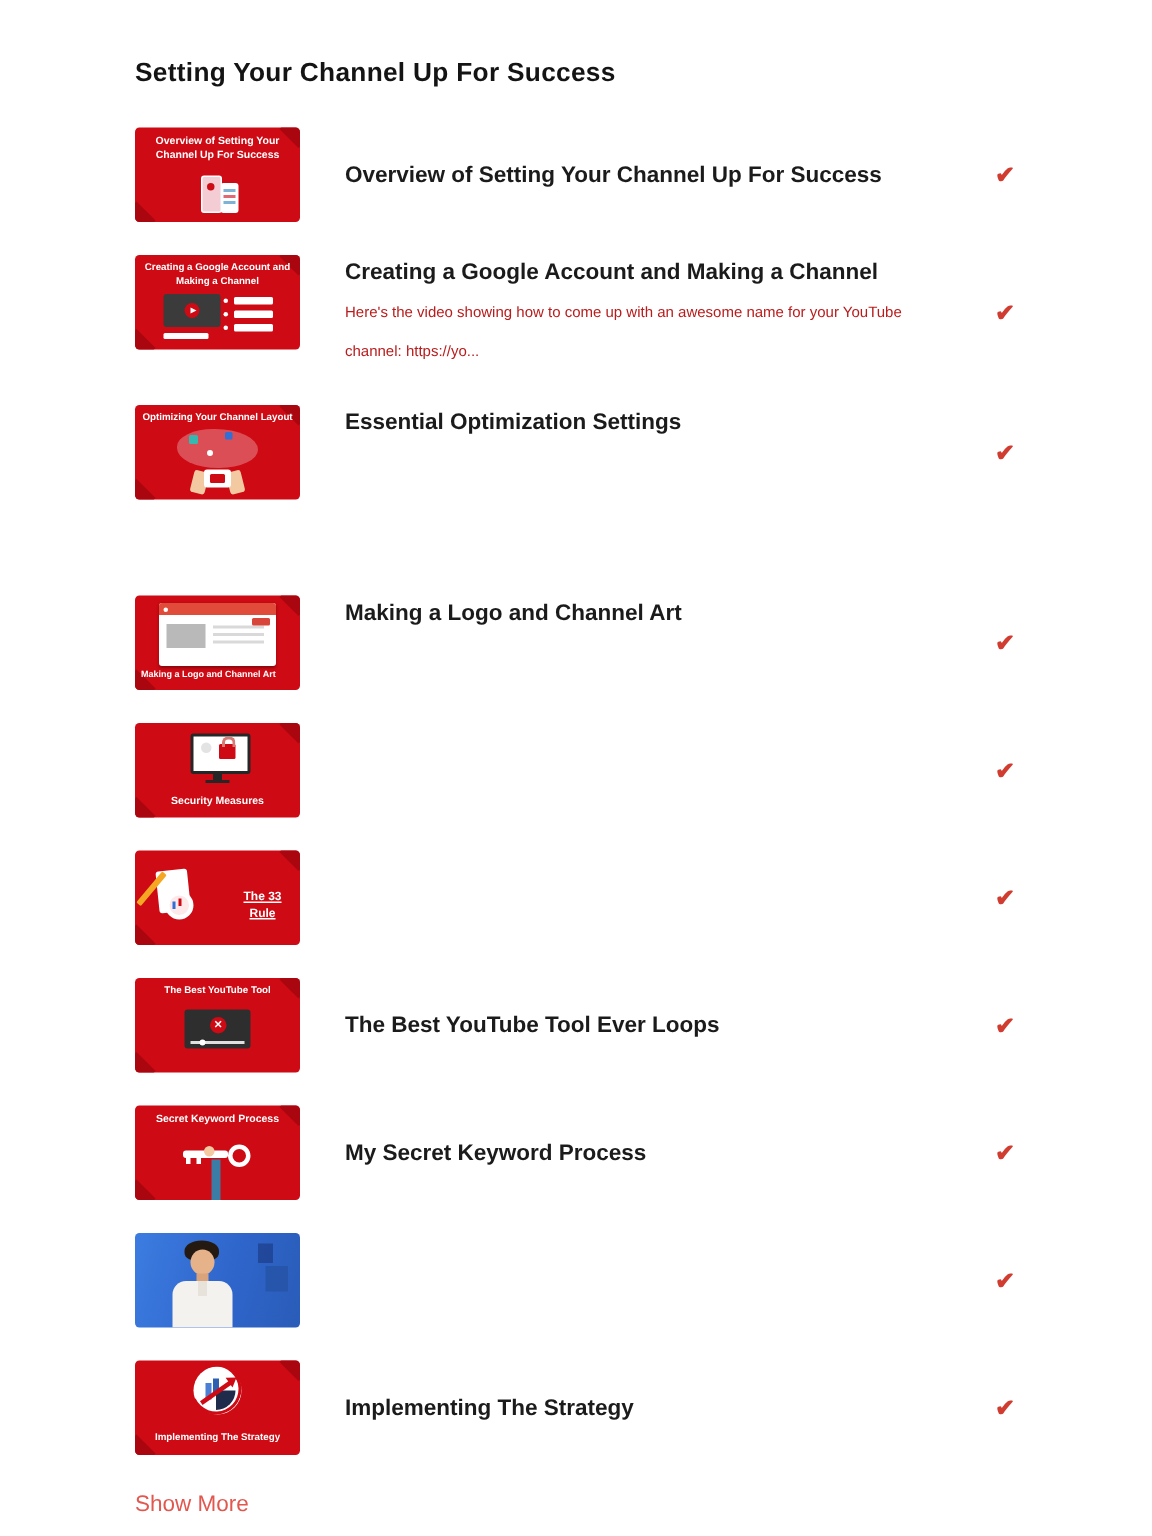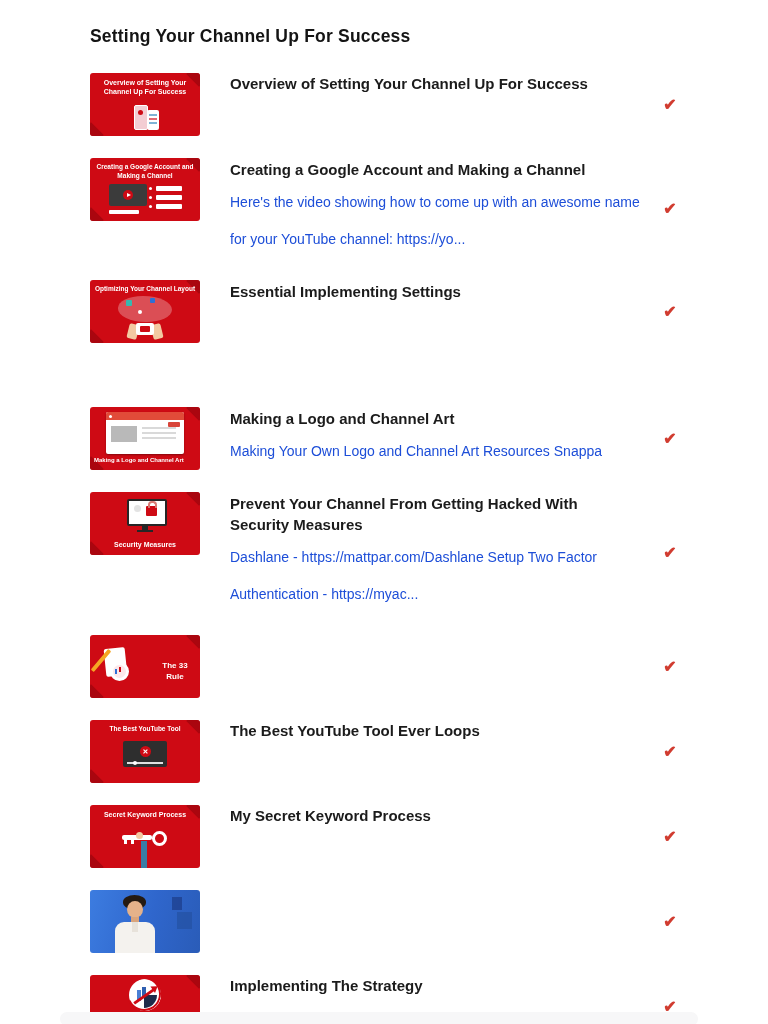--- a/index.html
+++ b/index.html
@@ -1,25 +1,25 @@
 <!DOCTYPE html>
 <html><head>
 <meta charset="utf-8">
 <style>
   html,body{margin:0;padding:0;background:#ffffff;}
   body{width:768px;height:1024px;overflow:hidden;font-family:"Liberation Sans",sans-serif;-webkit-font-smoothing:antialiased;}
-  .page{position:relative;width:768px;height:736px;box-sizing:border-box;padding:26px 70px 14px 90px;background:#fff;}
+  .page{position:relative;width:768px;height:736px;box-sizing:border-box;padding:26px 70px 14px 90px;background:#fff;margin-top:12px;}
   .section-title{font-size:17.5px;font-weight:700;color:#141414;letter-spacing:.2px;margin:0 0 26px 0;}
-  .row{display:flex;margin-bottom:22px;min-height:63px;cursor:pointer;}
+  .row{display:flex;align-items:center;margin-bottom:22px;min-height:63px;cursor:pointer;}
   .row.has-desc{align-items:flex-start;}
   .row.mb-lg{margin-bottom:64px;}
   .content{width:410px;margin-left:30px;}
   .has-desc .content{padding-top:1px;}
   .ltitle{font-size:15px;line-height:1.4;font-weight:700;color:#1b1b1b;}
-  .ldesc{font-size:14px;line-height:37px;color:#1d4ed8;margin-top:4px;}
+  .ldesc{font-size:10px;line-height:26px;color:#b91c1c;margin-top:4px;}
   .checkwrap{margin-left:auto;width:56px;align-self:stretch;display:flex;align-items:center;justify-content:center;}
   .check{color:#d13c30;font-size:16px;font-weight:700;}
   .showmore{font-size:15px;color:#e2574e;margin-top:2px;display:inline-block;cursor:pointer;}
   .strip{position:absolute;left:60px;top:1012px;width:638px;height:14px;border-radius:8px;background:#f7f7f8;}
 
   
   .thumb{position:relative;flex:none;width:110px;height:63px;border-radius:3px;overflow:hidden;background:#ce0a14;}
   .thumb.red::before{content:'';position:absolute;right:-8px;top:-8px;width:18px;height:18px;background:#a3060e;transform:rotate(45deg);opacity:.85;}
   .thumb.red::after{content:'';position:absolute;left:-8px;bottom:-8px;width:18px;height:18px;background:#a3060e;transform:rotate(45deg);opacity:.85;}
   .tcap{position:absolute;left:2px;right:2px;color:#fff;font-weight:700;text-align:center;line-height:1.35;z-index:3;}
@@ -66,21 +66,21 @@
   .t5-lock{position:absolute;left:56px;top:14px;width:11px;height:10px;background:#ce0a14;border-radius:1px;z-index:2;}
   .t5-lock::before{content:'';position:absolute;left:2px;top:-5px;width:5px;height:5px;border:2px solid #d97b74;border-bottom:none;border-radius:4px 4px 0 0;}
   .t5-stand{position:absolute;left:52px;top:34px;width:6px;height:4px;background:#262626;}
   .t5-base{position:absolute;left:47px;top:38px;width:16px;height:2px;background:#262626;}
 
   
   .t6-doc{position:absolute;left:15px;top:13px;width:21px;height:28px;background:#fff;border-radius:2px;transform:rotate(-6deg);}
   .t6-pen{position:absolute;left:9px;top:12px;width:4px;height:27px;background:#f5a623;border-radius:1px;transform:rotate(40deg);}
   .t6-mag{position:absolute;left:20px;top:27px;width:13px;height:13px;border:3px solid #fff;border-radius:50%;background:#fde8ea;z-index:2;}
   .t6-mag::before{content:'';position:absolute;left:2px;top:4px;width:2px;height:5px;background:#2f6fd6;box-shadow:4px -2px 0 #ce0a14;}
-  .t6-cap{left:64px;right:4px;top:26px;text-align:center;}
+  .t6-cap{left:64px;right:4px;top:26px;text-align:center;text-decoration:underline;}
 
   
   .t7-player{position:absolute;left:33px;top:21px;width:44px;height:26px;background:#2e2e2e;border-radius:2px;}
   .t7-x{position:absolute;left:17px;top:5px;width:11px;height:11px;background:#ce0a14;border-radius:50%;color:#fff;font-size:7px;font-weight:700;line-height:11px;text-align:center;}
   .t7-prog{position:absolute;left:4px;bottom:3px;width:36px;height:2px;background:rgba(255,255,255,.85);}
   .t7-prog::before{content:'';position:absolute;left:6px;top:-1px;width:4px;height:4px;background:#fff;border-radius:50%;}
 
   
   .t8-bar{position:absolute;left:32px;top:30px;width:30px;height:5px;background:#fff;border-radius:2px;}
   .t8-bar::before{content:'';position:absolute;left:2px;top:5px;width:3px;height:4px;background:#fff;box-shadow:7px 0 0 #fff;}
@@ -152,58 +152,53 @@
         <div class="tcap cap-top f65">Optimizing Your Channel Layout</div>
         <span class="t3-map"></span>
         <span class="t3-d1"></span>
         <span class="t3-d2"></span>
         <span class="t3-d3"></span>
         <span class="t3-hl"></span>
         <span class="t3-hr"></span>
         <span class="t3-ph"></span>
       </div>
       <div class="content">
-        <div class="ltitle">Essential Implementing Settings</div>
+        <div class="ltitle">Essential Optimization Settings</div>
       </div>
       <div class="checkwrap">
           <span class="check">✔</span>
         </div>
     </div>
 
     <div class="row has-desc">
       <div class="thumb red">
         <span class="t4-card">
           <span class="t4-head"></span>
           <span class="t4-img"></span>
           <span class="t4-lines"></span>
           <span class="t4-btn"></span>
         </span>
         <div class="tcap cap-bottom f6 t4-cap">Making a Logo and Channel Art</div>
       </div>
       <div class="content">
         <div class="ltitle">Making a Logo and Channel Art</div>
-        <div class="ldesc">Making Your Own Logo and Channel Art Resources Snappa</div>
       </div>
       <div class="checkwrap">
           <span class="check">✔</span>
         </div>
     </div>
 
     <div class="row has-desc">
       <div class="thumb red">
         <span class="t5-mon"></span>
         <span class="t5-user"></span>
         <span class="t5-lock"></span>
         <span class="t5-stand"></span>
         <span class="t5-base"></span>
         <div class="tcap cap-bottom f7">Security Measures</div>
-      </div>
-      <div class="content">
-        <div class="ltitle">Prevent Your Channel From Getting Hacked With Security Measures</div>
-        <div class="ldesc">Dashlane - https://mattpar.com/Dashlane Setup Two Factor Authentication - https://myac...</div>
       </div>
       <div class="checkwrap">
           <span class="check">✔</span>
         </div>
     </div>
 
     <div class="row">
       <div class="thumb red">
         <span class="t6-doc"></span>
         <span class="t6-pen"></span>

